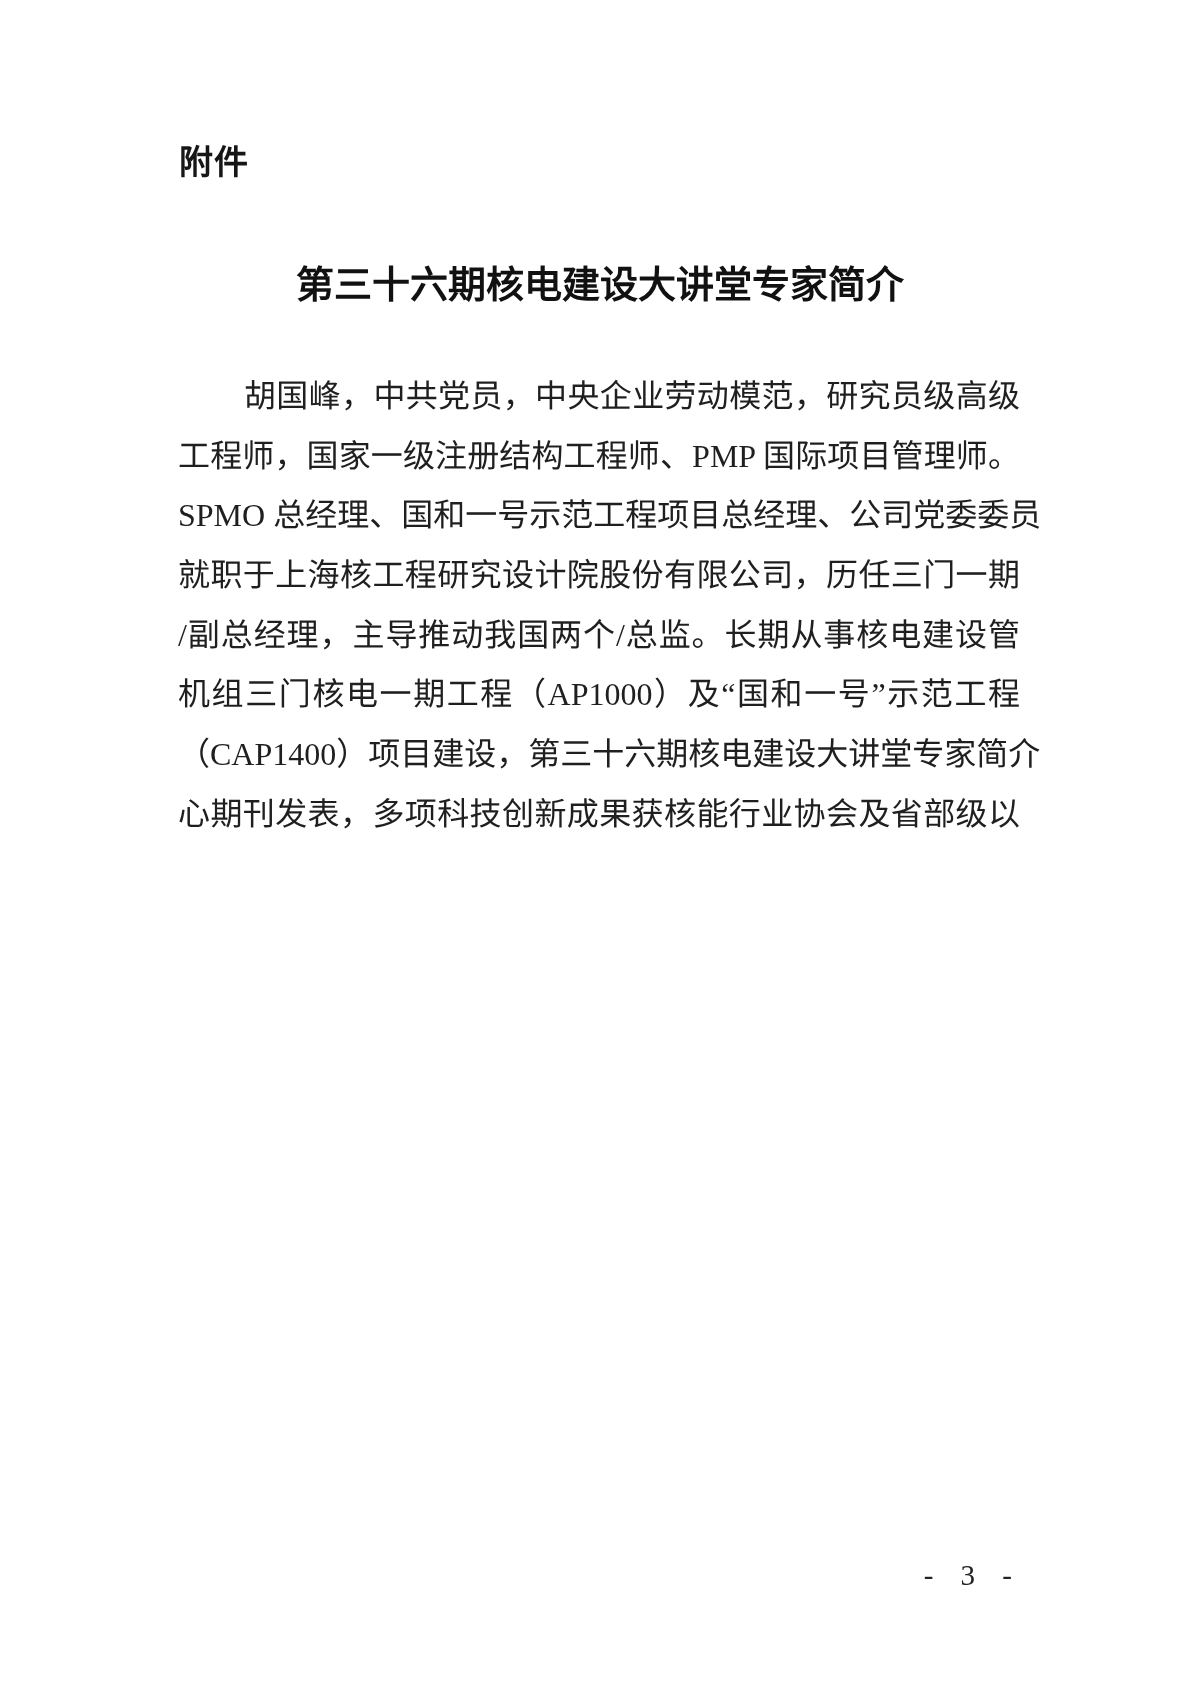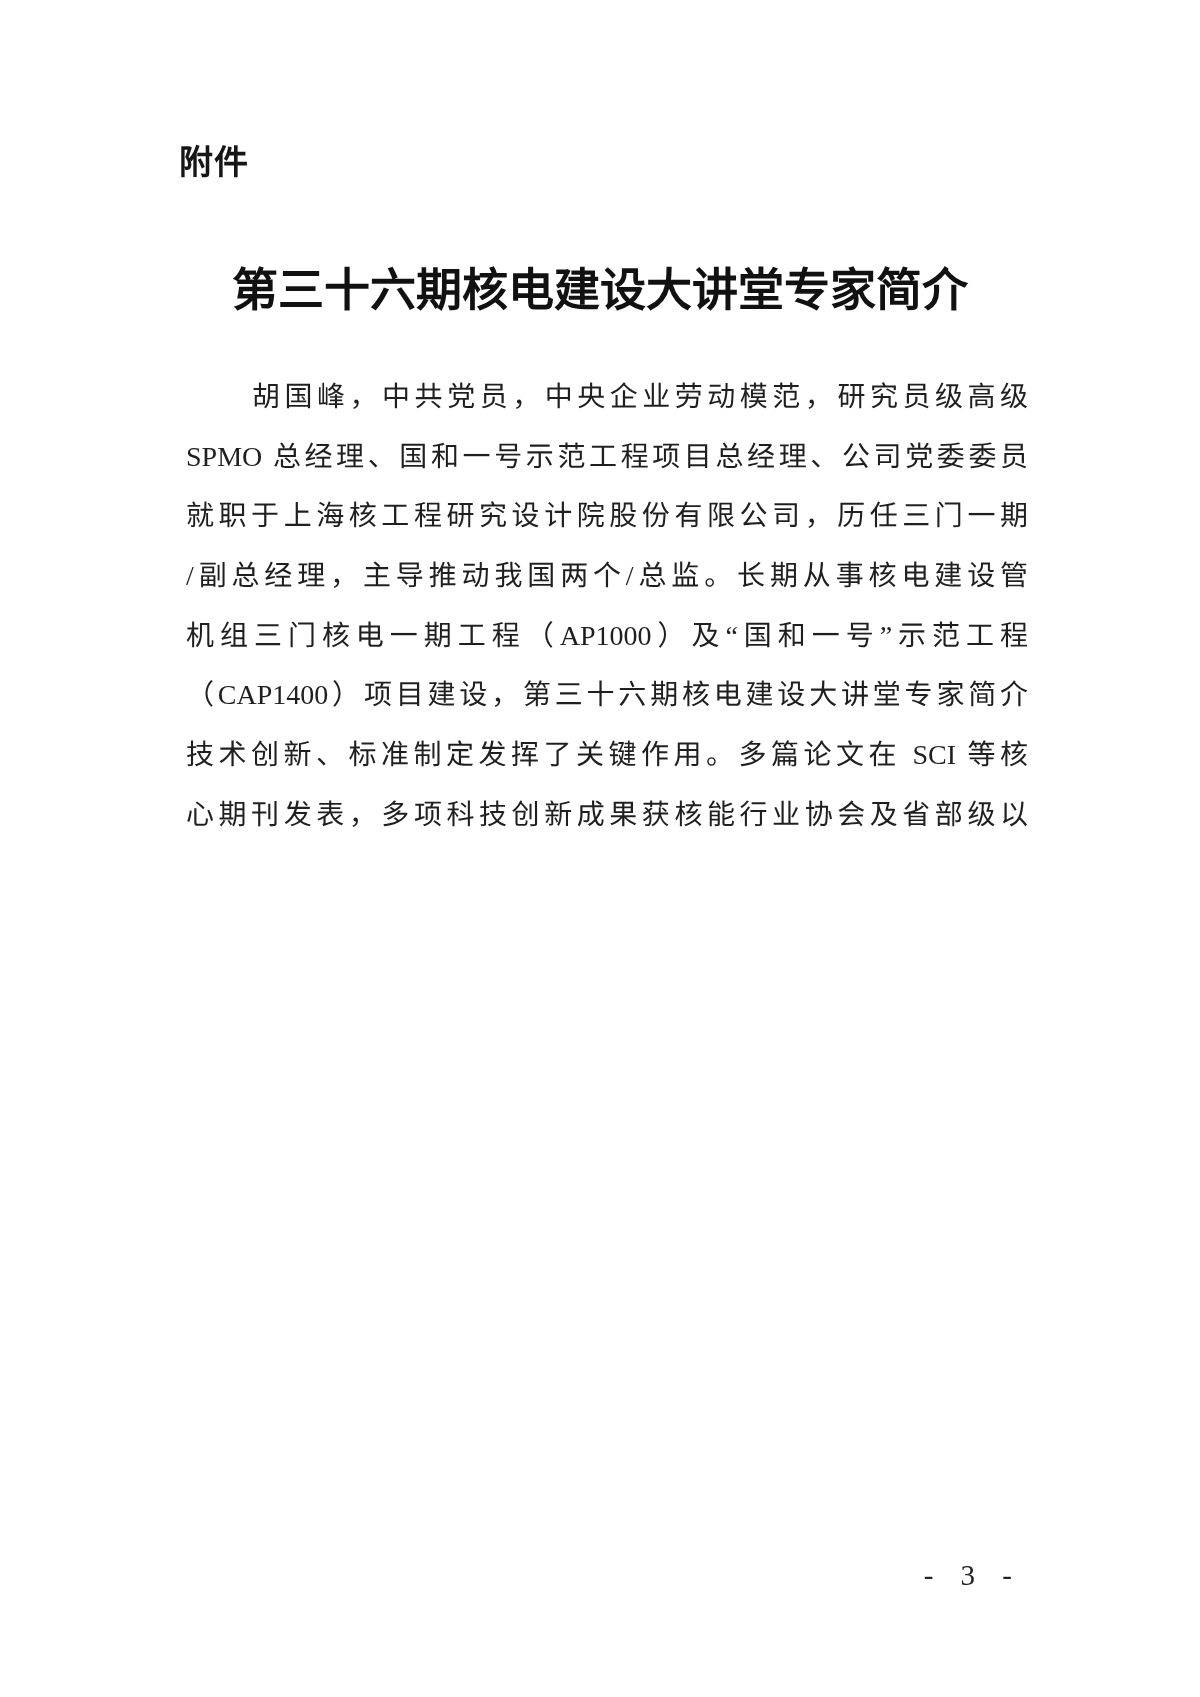--- a/index.html
+++ b/index.html
@@ -28,37 +28,36 @@
     letter-spacing: 1px;
   }
   .doc-title {
     position: absolute;
     left: 0;
     top: 232px;
     width: 100%;
     text-align: center;
     font-family: "Liberation Serif", serif;
     font-weight: 700;
-    font-size: 46px;
+    font-size: 38px;
     line-height: 56px;
     color: #111111;
     letter-spacing: 0px;
     white-space: nowrap;
   }
   .body-text {
     position: absolute;
     left: 178px;
     top: 367px;
     width: 842px;
-    font-size: 28px;
+    font-size: 32px;
     line-height: 59.7px;
     font-weight: 400;
     color: #1f1f1f;
     text-align: justify;
-    margin-left: 8px;
   }
   .body-text .line {
     text-align: justify;
     text-align-last: justify;
     white-space: nowrap;
     height: 59.7px;
     overflow: visible;
   }
   .body-text .line.first {
     text-indent: 66px;
@@ -83,24 +82,24 @@
 <body>
 
 <div class="page">
 
   <div class="attachment-label">附件</div>
 
   <h1 class="doc-title">第三十六期核电建设大讲堂专家简介</h1>
 
   <div class="body-text">
       <div class="line first">胡国峰，中共党员，中央企业劳动模范，研究员级高级</div>
+      <div class="line">工程师，国家一级注册结构工程师、PMP 国际项目管理师。</div>
       <div class="line">SPMO 总经理、国和一号示范工程项目总经理、公司党委委员</div>
       <div class="line">就职于上海核工程研究设计院股份有限公司，历任三门一期</div>
       <div class="line">/副总经理，主导推动我国两个/总监。长期从事核电建设管</div>
       <div class="line">机组三门核电一期工程（AP1000）及“国和一号”示范工程</div>
       <div class="line">（CAP1400）项目建设，第三十六期核电建设大讲堂专家简介</div>
-      <div class="line">技术创新、标准制定发挥了关键作用。多篇论文在 SCI 等核</div>
       <div class="line">心期刊发表，多项科技创新成果获核能行业协会及省部级以</div>
     </div>
 
   <div class="page-number">- 3 -</div>
 
 </div>
 
 </body></html>

